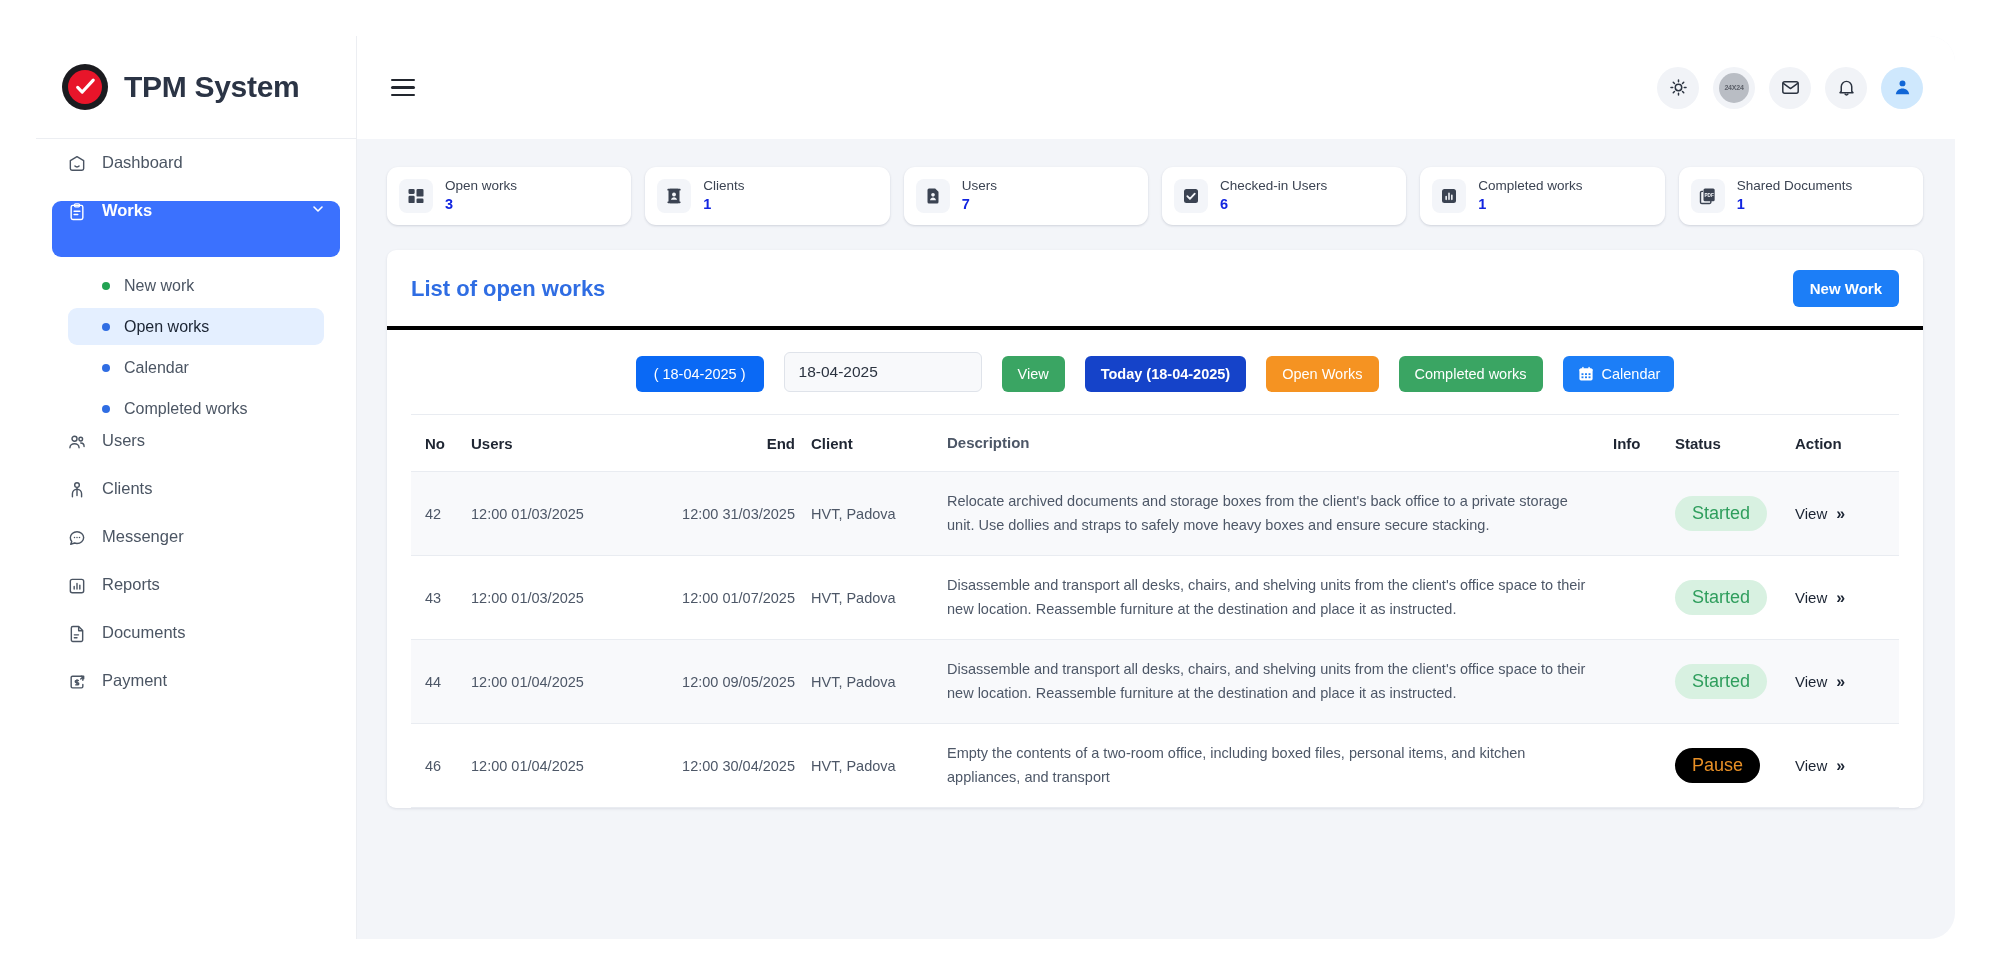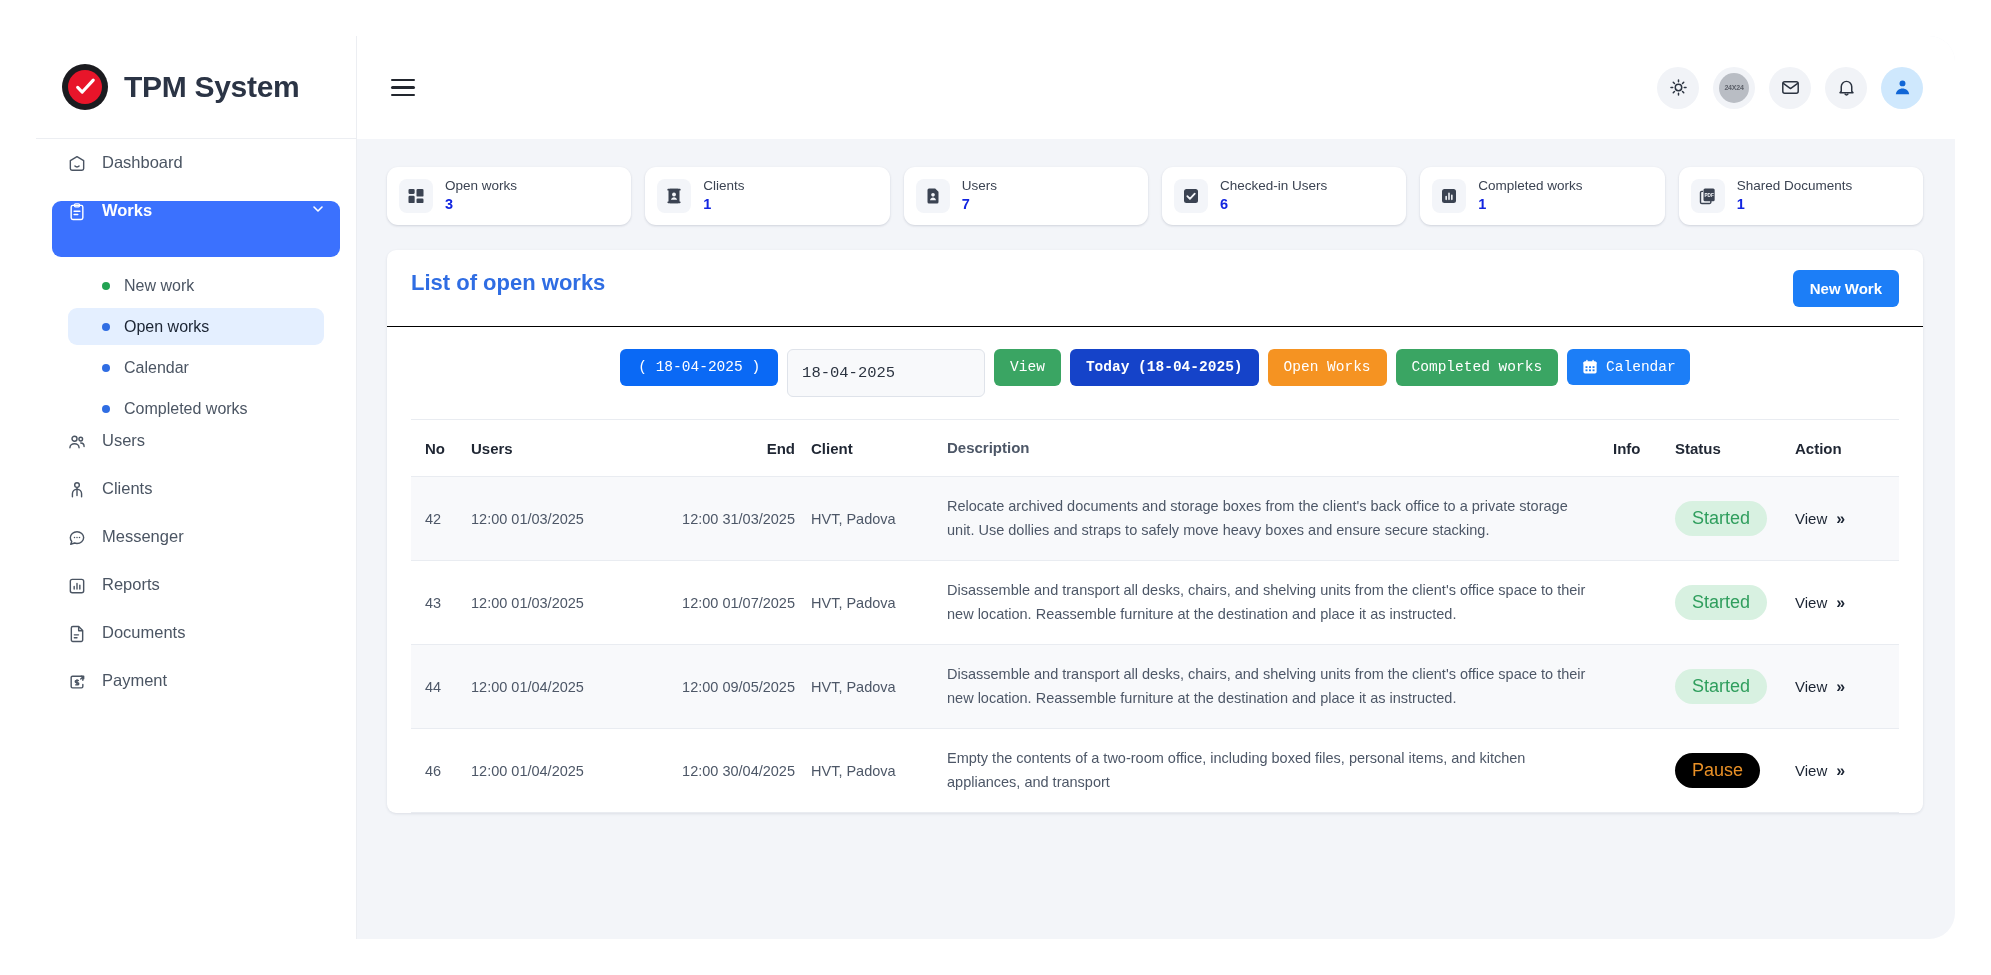--- a/index.html
+++ b/index.html
@@ -153,45 +153,44 @@
   .stat-value { font-size: 14.5px; color: #1225e0; font-weight: 600; line-height: 1.35; }
 
   
   .panel {
     background: #ffffff;
     border-radius: 9px;
     box-shadow: 0 1px 3px rgba(20,30,60,.10);
     overflow: hidden;
   }
   .panel-head {
-    display:flex; align-items:flex-start;
+    display:flex; align-items:center;
     padding: 20px 24px 19px 24px;
-    border-bottom: 1px solid #000000;
+    border-bottom: 4px solid #000000;
   }
   .panel-title { font-size: 22px; font-weight: 700; color: #2f6de3; }
   .btn {
     border: none; cursor: pointer;
     font-family: inherit;
     border-radius: 6px;
     font-size: 14.5px;
     color: #fff;
     padding: 10px 16px;
     line-height: 1;
   }
   .btn-newwork { margin-left:auto; background:#1c7ef7; font-weight:600; padding: 11px 17px; font-size:15px;}
 
   .toolbar {
-    display:flex; align-items:flex-start; justify-content:center;
-    gap: 9px;
+    display:flex; align-items:flex-end; justify-content:center;
+    gap: 20px;
     padding: 22px 24px;
-    font-family: Liberation Mono, monospace;
   }
   .btn-date { background:#0a69f5; font-size: 14.5px; padding: 11px 18px; }
   .date-input {
-    width: 198px; height: 48px;
+    width: 198px; height: 40px;
     border: 1px solid #dfe3ea; border-radius: 6px;
     background: #f8f9fb;
     padding: 6px 14px;
     font-family: inherit; font-size: 15.5px; color: #2b3340;
     outline: none;
   }
   .btn-view { background:#3aa563; padding: 11px 16px; }
   .btn-today { background:#1543c9; font-weight:600; padding: 11px 16px;}
   .btn-open { background:#f59322; padding: 11px 16px;}
   .btn-completed { background:#3aa563; padding: 11px 16px;}

